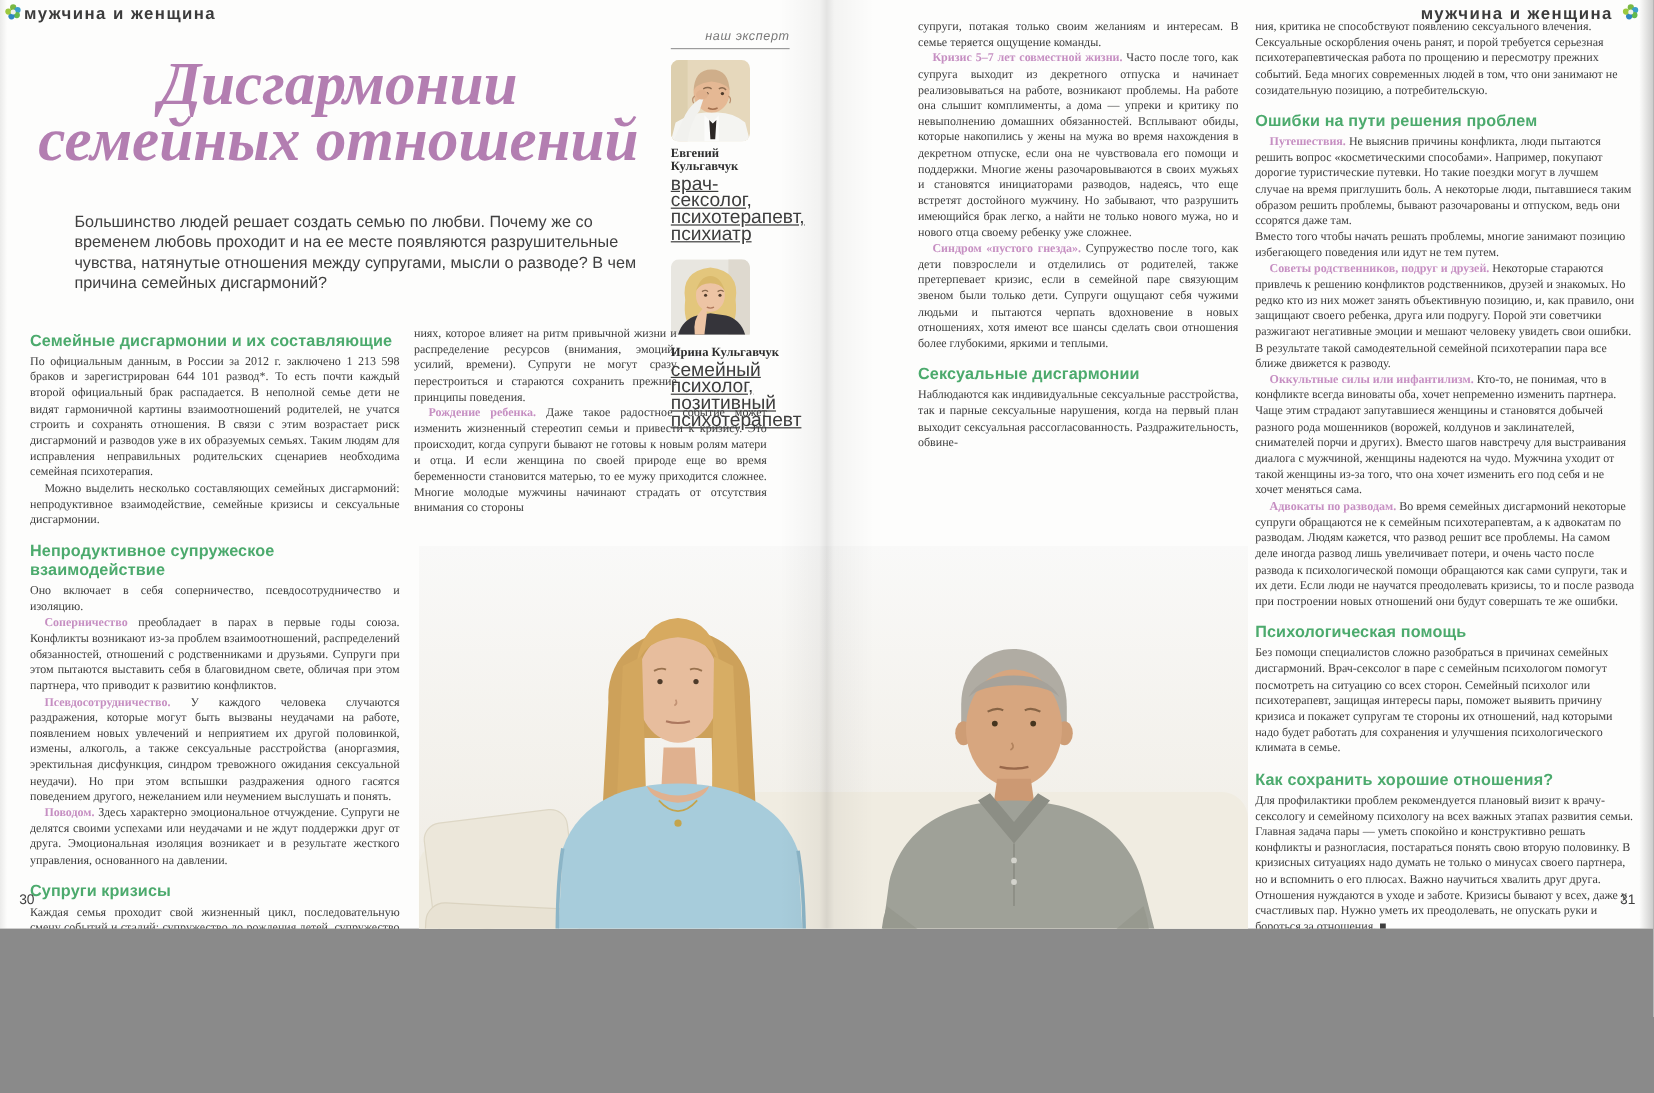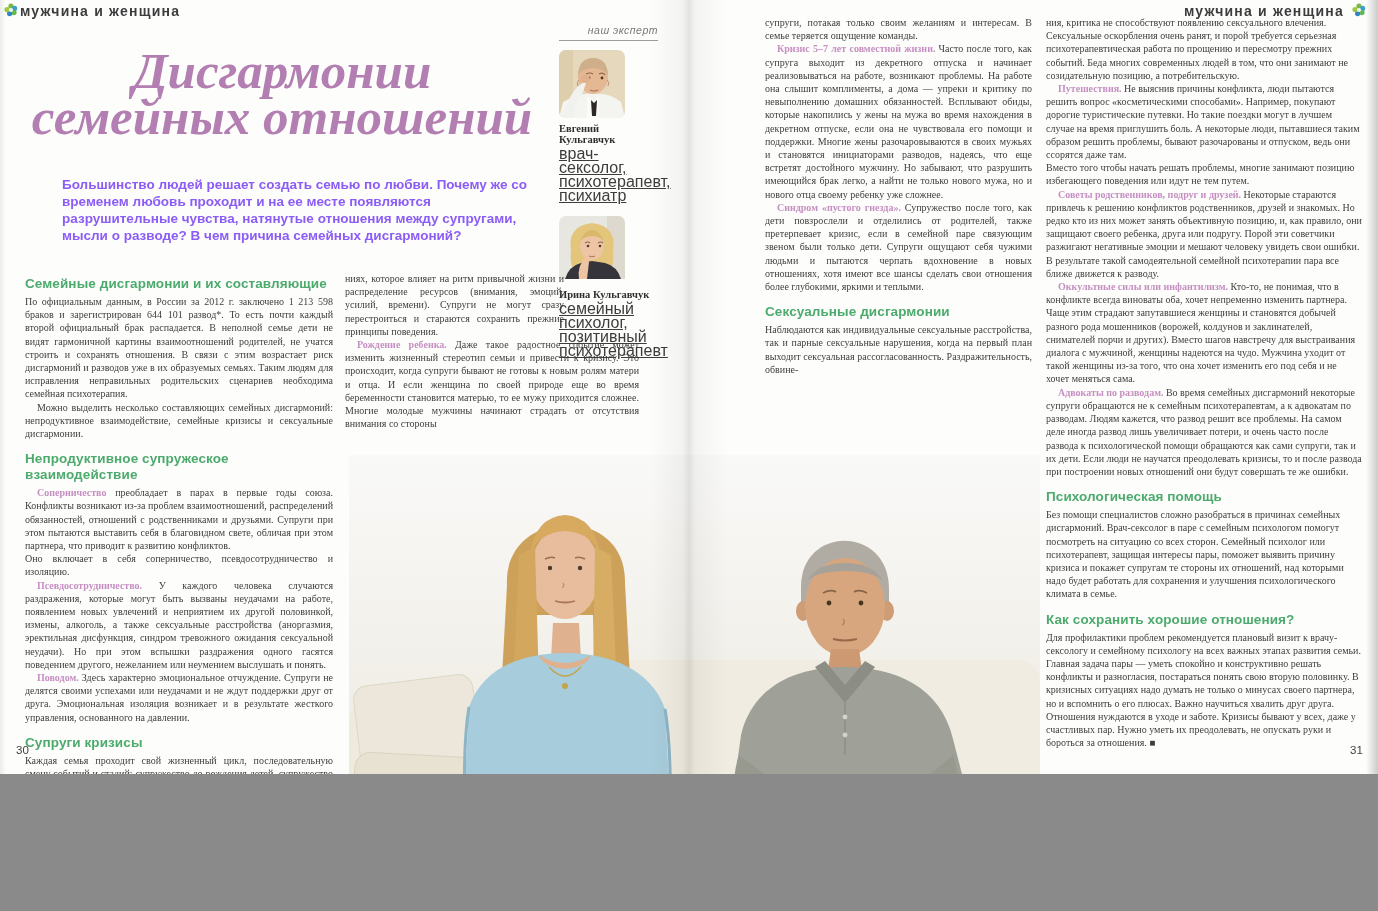--- a/index.html
+++ b/index.html
@@ -13,21 +13,21 @@
   .flower-left{left:4px;}
   .flower-right{left:1352px;}
   .pageno{position:absolute;bottom:18px;font-size:11.5px;color:#3f3f3f;}
   .pageno-left{left:16px;}
   .pageno-right{left:1350px;}
   
   .title{position:absolute;left:18px;top:48px;width:528px;text-align:center;
          font-family:"Liberation Serif",serif;font-style:italic;font-weight:700;
          font-size:51px;line-height:46px;color:#b37eb1;}
   .lead{position:absolute;left:62px;top:176px;width:488px;font-size:13.5px;line-height:17px;
-        font-weight:700;color:#8b5cf6;}
+        font-weight:400;color:#404040;}
   
   .col{position:absolute;font-family:"Liberation Serif",serif;font-size:10px;line-height:13.2px;
        color:#3e3e3e;text-align:justify;}
   .col1L{left:25px;top:276px;width:308px;}
   .col2L{left:345px;top:272px;width:294px;}
   .col1R{left:765px;top:16px;width:267px;}
   .col2R{left:1046px;top:16px;width:316px;text-align:left;}
   .bp{margin:0;}
   .ind{text-indent:12px;}
   .narrow{width:219px;}
@@ -130,22 +130,22 @@
     </div>
     <div class="expert-name">Ирина Кульгавчук</div>
     <div class="expert-role">семейный психолог, позитивный психотерапевт</div>
   </div>
 
   <div class="col col1L">
     <div class="h-green h-first">Семейные дисгармонии и их составляющие</div>
     <p class="bp"><b class="runin"></b><span>По официальным данным, в России за 2012 г. заключено 1 213 598 браков и зарегистрирован 644 101 развод*. То есть почти каждый второй официальный брак распадается. В неполной семье дети не видят гармоничной картины взаимоотношений родителей, не учатся строить и сохранять отношения. В связи с этим возрастает риск дисгармоний и разводов уже в их образуемых семьях. Таким людям для исправления неправильных родительских сценариев необходима семейная психотерапия.</span></p>
     <p class="bp ind"><b class="runin"></b><span>Можно выделить несколько составляющих семейных дисгармоний: непродуктивное взаимодействие, семейные кризисы и сексуальные дисгармонии.</span></p>
     <div class="h-green">Непродуктивное супружеское взаимодействие</div>
+    <p class="bp"><b class="runin"></b><span>Оно включает в себя соперничество, псевдосотрудничество и изоляцию.</span></p>
     <p class="bp ind"><b class="runin">Соперничество</b><span> преобладает в парах в первые годы союза. Конфликты возникают из-за проблем взаимоотношений, распределений обязанностей, отношений с родственниками и друзьями. Супруги при этом пытаются выставить себя в благовидном свете, обличая при этом партнера, что приводит к развитию конфликтов.</span></p>
-    <p class="bp"><b class="runin"></b><span>Оно включает в себя соперничество, псевдосотрудничество и изоляцию.</span></p>
     <p class="bp ind"><b class="runin">Псевдосотрудничество.</b><span> У каждого человека случаются раздражения, которые могут быть вызваны неудачами на работе, появлением новых увлечений и неприятием их другой половинкой, измены, алкоголь, а также сексуальные расстройства (аноргазмия, эректильная дисфункция, синдром тревожного ожидания сексуальной неудачи). Но при этом вспышки раздражения одного гасятся поведением другого, нежеланием или неумением выслушать и понять.</span></p>
     <p class="bp ind"><b class="runin">Поводом.</b><span> Здесь характерно эмоциональное отчуждение. Супруги не делятся своими успехами или неудачами и не ждут поддержки друг от друга. Эмоциональная изоляция возникает и в результате жесткого управления, основанного на давлении.</span></p>
     <div class="h-green">Супруги кризисы</div>
     <p class="bp"><b class="runin"></b><span>Каждая семья проходит свой жизненный цикл, последовательную смену событий и стадий: супружество до рождения детей, супружество с маленькими детьми, супружество с повзрослевшими детьми, супружество после того, как дети отделились от родителей. При прохождении от стадии к стадии семья переживает закономерные кризисы. Поводом для кризиса обычно является изменение в устоявшихся отноше-</span></p>
   </div>
 
   <div class="col col2L">
     <p class="bp narrow"><b class="runin"></b><span>ниях, которое влияет на ритм привычной жизни и распределение ресурсов (внимания, эмоций, усилий, времени). Супруги не могут сразу перестроиться и стараются сохранить прежние принципы поведения.</span></p>
     <p class="bp ind"><b class="runin">Рождение ребенка.</b><span> Даже такое радостное событие может изменить жизненный стереотип семьи и привести к кризису. Это происходит, когда супруги бывают не готовы к новым ролям матери и отца. И если женщина по своей природе еще во время беременности становится матерью, то ее мужу приходится сложнее. Многие молодые мужчины начинают страдать от отсутствия внимания со стороны</span></p>
   </div>
@@ -153,20 +153,21 @@
   <div class="col col1R">
     <p class="bp"><b class="runin"></b><span>супруги, потакая только своим желаниям и интересам. В семье теряется ощущение команды.</span></p>
     <p class="bp ind"><b class="runin">Кризис 5–7 лет совместной жизни.</b><span> Часто после того, как супруга выходит из декретного отпуска и начинает реализовываться на работе, возникают проблемы. На работе она слышит комплименты, а дома — упреки и критику по невыполнению домашних обязанностей. Всплывают обиды, которые накопились у жены на мужа во время нахождения в декретном отпуске, если она не чувствовала его помощи и поддержки. Многие жены разочаровываются в своих мужьях и становятся инициаторами разводов, надеясь, что еще встретят достойного мужчину. Но забывают, что разрушить имеющийся брак легко, а найти не только нового мужа, но и нового отца своему ребенку уже сложнее.</span></p>
     <p class="bp ind"><b class="runin">Синдром «пустого гнезда».</b><span> Супружество после того, как дети повзрослели и отделились от родителей, также претерпевает кризис, если в семейной паре связующим звеном были только дети. Супруги ощущают себя чужими людьми и пытаются черпать вдохновение в новых отношениях, хотя имеют все шансы сделать свои отношения более глубокими, яркими и теплыми.</span></p>
     <div class="h-green">Сексуальные дисгармонии</div>
     <p class="bp"><b class="runin"></b><span>Наблюдаются как индивидуальные сексуальные расстройства, так и парные сексуальные нарушения, когда на первый план выходит сексуальная рассогласованность. Раздражительность, обвине-</span></p>
   </div>
 
   <div class="col col2R">
     <p class="bp"><b class="runin"></b><span>ния, критика не способствуют появлению сексуального влечения. Сексуальные оскорбления очень ранят, и порой требуется серьезная психотерапевтическая работа по прощению и пересмотру прежних событий. Беда многих современных людей в том, что они занимают не созидательную позицию, а потребительскую.</span></p>
+    <div class="h-green">Ошибки на пути решения проблем</div>
     <p class="bp ind"><b class="runin">Путешествия.</b><span> Не выяснив причины конфликта, люди пытаются решить вопрос «косметическими способами». Например, покупают дорогие туристические путевки. Но такие поездки могут в лучшем случае на время приглушить боль. А некоторые люди, пытавшиеся таким образом решить проблемы, бывают разочарованы и отпуском, ведь они ссорятся даже там.</span></p>
     <p class="bp"><b class="runin"></b><span>Вместо того чтобы начать решать проблемы, многие занимают позицию избегающего поведения или идут не тем путем.</span></p>
     <p class="bp ind"><b class="runin">Советы родственников, подруг и друзей.</b><span> Некоторые стараются привлечь к решению конфликтов родственников, друзей и знакомых. Но редко кто из них может занять объективную позицию, и, как правило, они защищают своего ребенка, друга или подругу. Порой эти советчики разжигают негативные эмоции и мешают человеку увидеть свои ошибки. В результате такой самодеятельной семейной психотерапии пара все ближе движется к разводу.</span></p>
     <p class="bp ind"><b class="runin">Оккультные силы или инфантилизм.</b><span> Кто-то, не понимая, что в конфликте всегда виноваты оба, хочет непременно изменить партнера. Чаще этим страдают запутавшиеся женщины и становятся добычей разного рода мошенников (ворожей, колдунов и заклинателей, снимателей порчи и других). Вместо шагов навстречу для выстраивания диалога с мужчиной, женщины надеются на чудо. Мужчина уходит от такой женщины из-за того, что она хочет изменить его под себя и не хочет меняться сама.</span></p>
     <p class="bp ind"><b class="runin">Адвокаты по разводам.</b><span> Во время семейных дисгармоний некоторые супруги обращаются не к семейным психотерапевтам, а к адвокатам по разводам. Людям кажется, что развод решит все проблемы. На самом деле иногда развод лишь увеличивает потери, и очень часто после развода к психологической помощи обращаются как сами супруги, так и их дети. Если люди не научатся преодолевать кризисы, то и после развода при построении новых отношений они будут совершать те же ошибки.</span></p>
     <div class="h-green">Психологическая помощь</div>
     <p class="bp"><b class="runin"></b><span>Без помощи специалистов сложно разобраться в причинах семейных дисгармоний. Врач-сексолог в паре с семейным психологом помогут посмотреть на ситуацию со всех сторон. Семейный психолог или психотерапевт, защищая интересы пары, поможет выявить причину кризиса и покажет супругам те стороны их отношений, над которыми надо будет работать для сохранения и улучшения психологического климата в семье.</span></p>
     <div class="h-green">Как сохранить хорошие отношения?</div>
     <p class="bp"><b class="runin"></b><span>Для профилактики проблем рекомендуется плановый визит к врачу-сексологу и семейному психологу на всех важных этапах развития семьи. Главная задача пары — уметь спокойно и конструктивно решать конфликты и разногласия, постараться понять свою вторую половинку. В кризисных ситуациях надо думать не только о минусах своего партнера, но и вспомнить о его плюсах. Важно научиться хвалить друг друга. Отношения нуждаются в уходе и заботе. Кризисы бывают у всех, даже у счастливых пар. Нужно уметь их преодолевать, не опускать руки и бороться за отношения. ■</span></p>
   </div>

